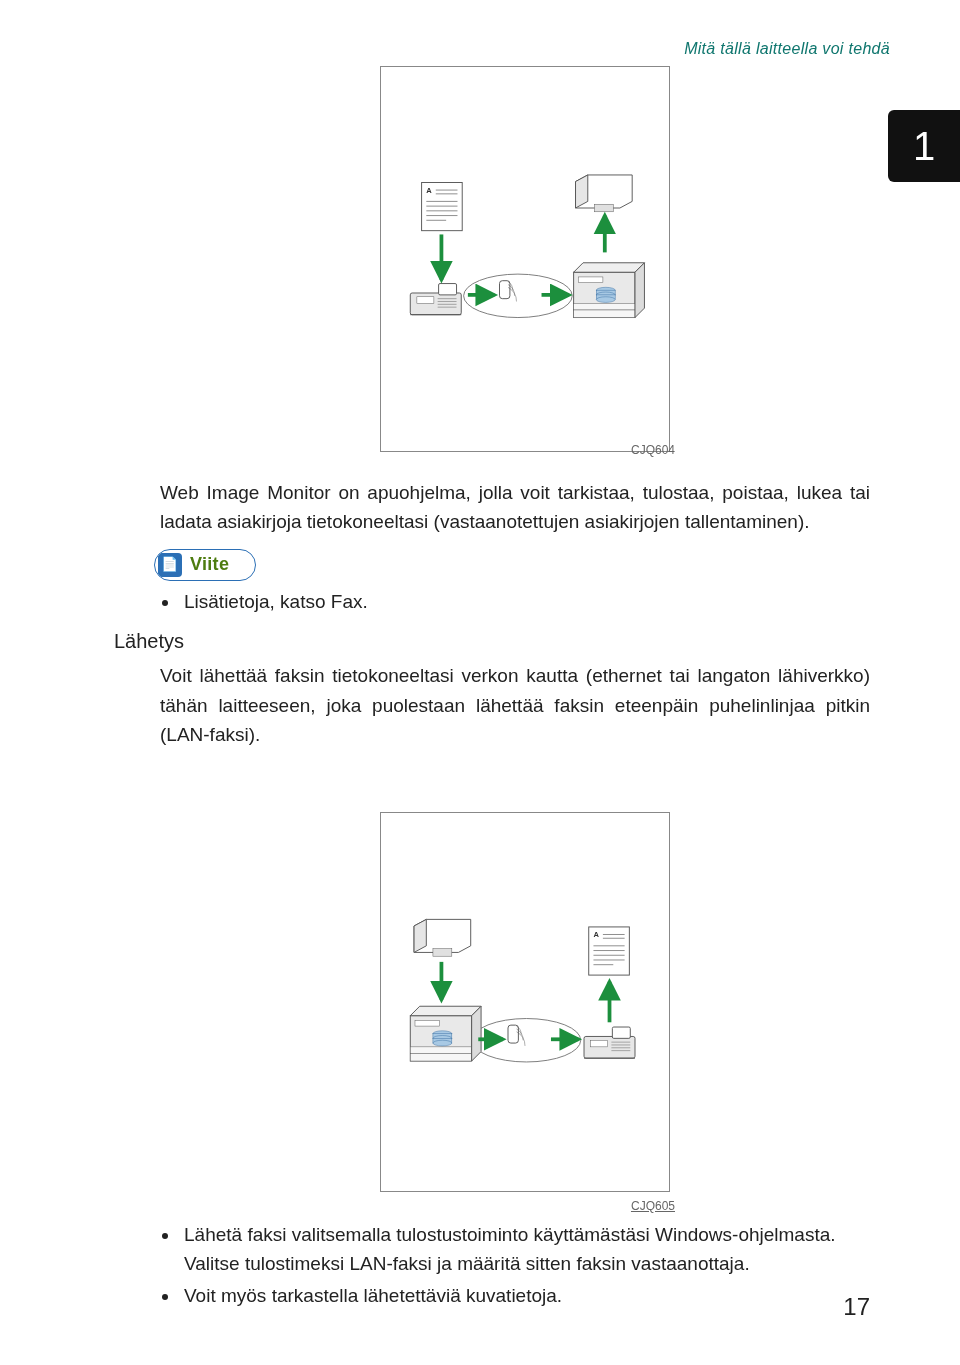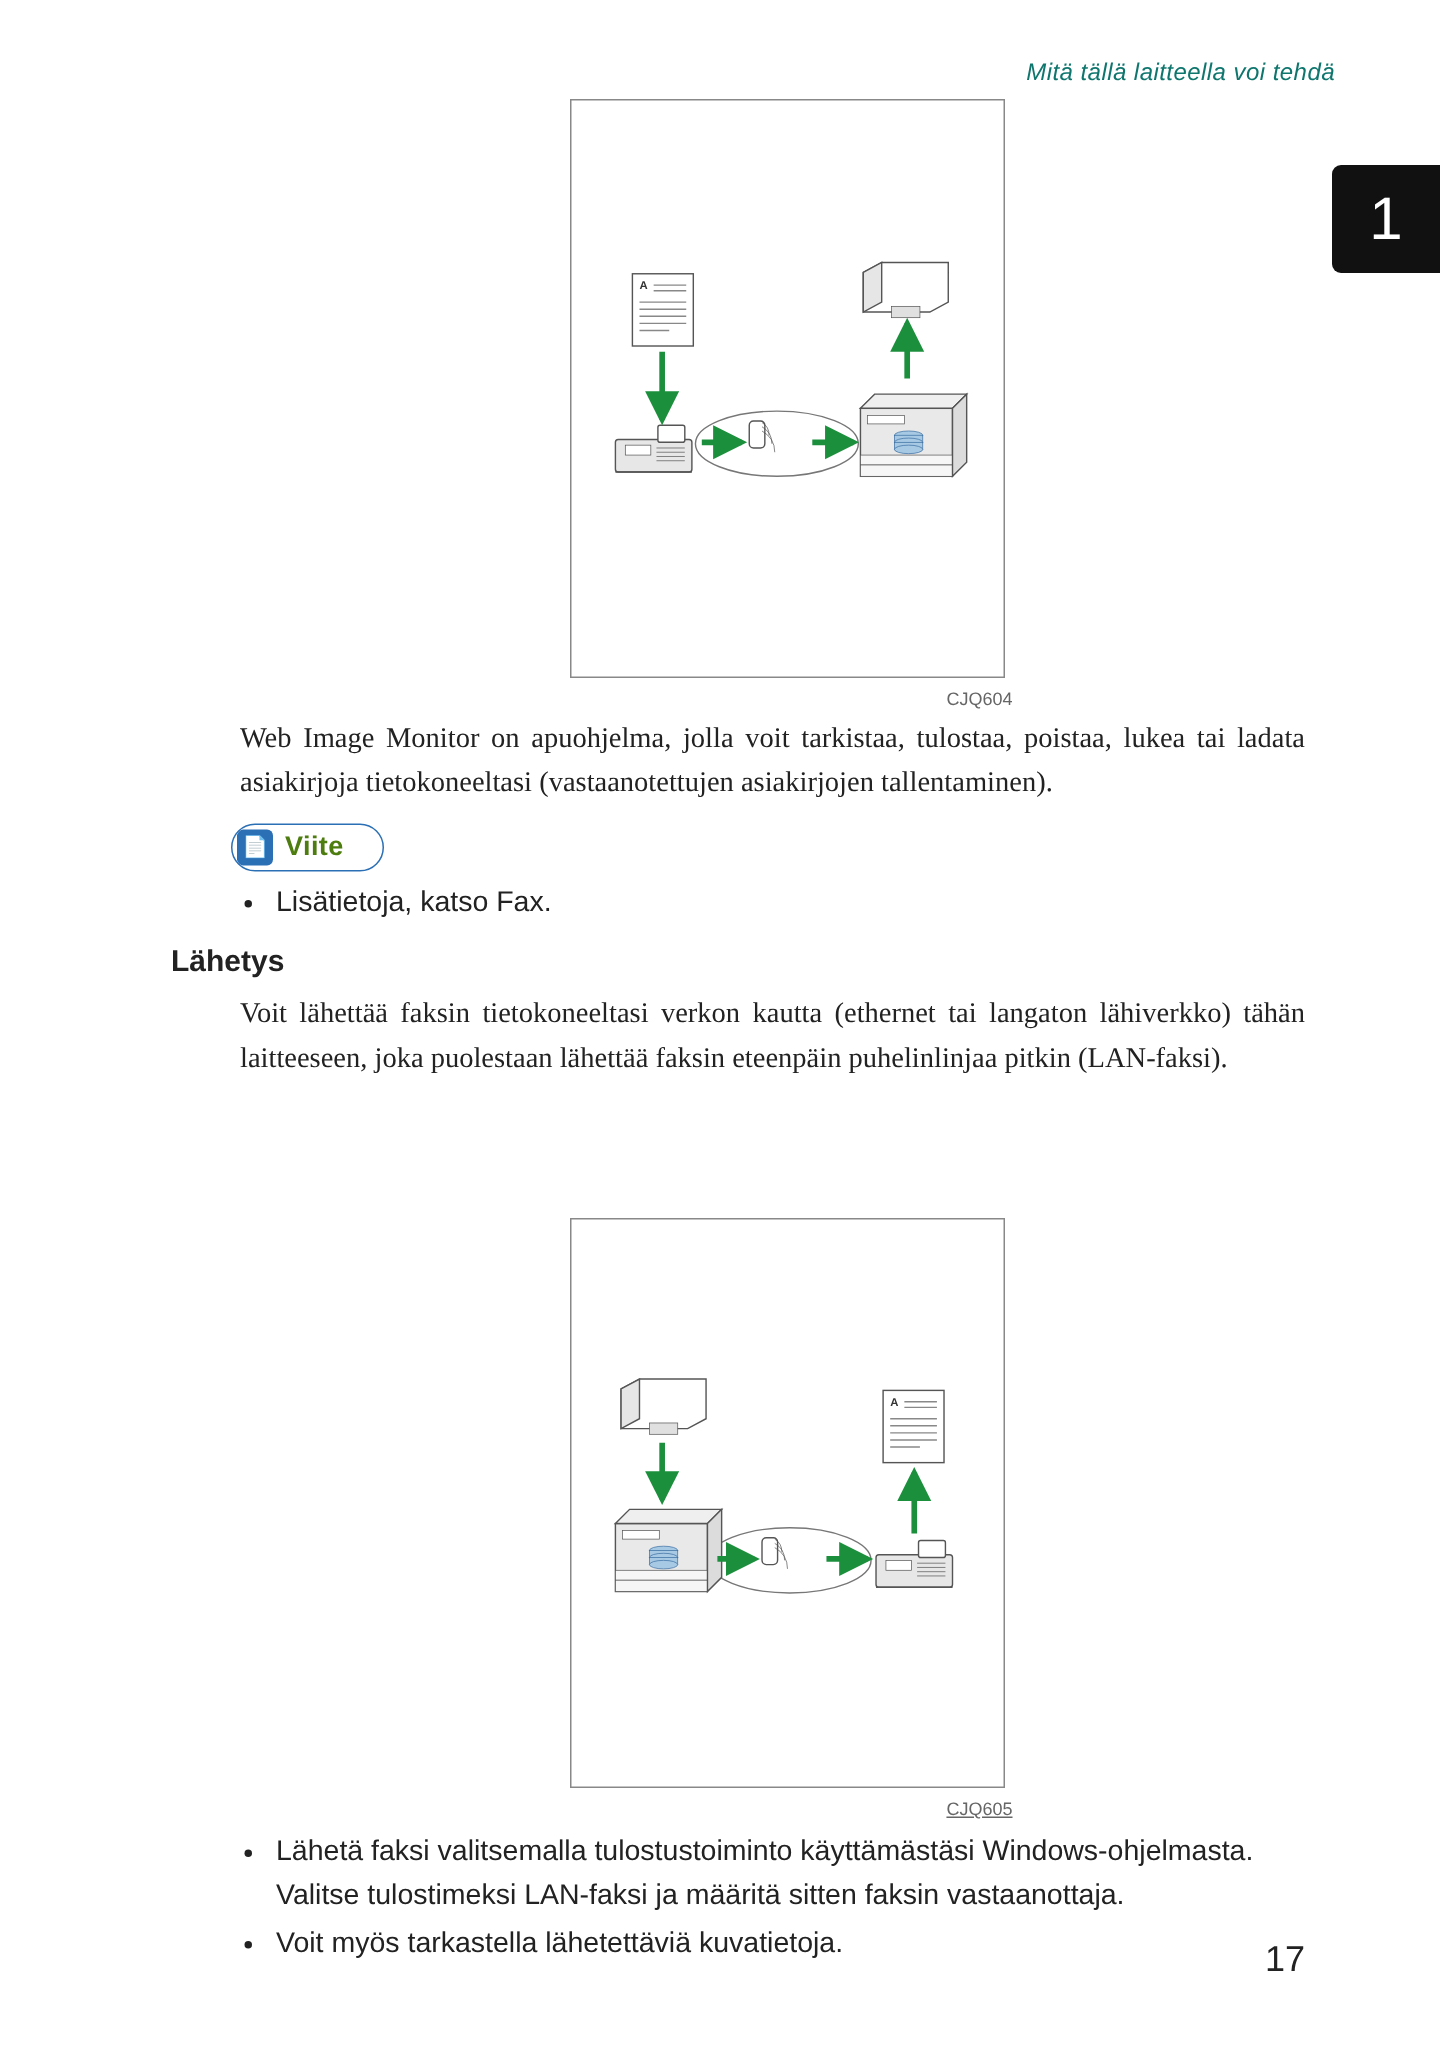--- a/index.html
+++ b/index.html
@@ -9,33 +9,33 @@
   .hdr { position:absolute; right:70px; top:40px; font-size:16px; color:#0f766e;
          font-style:italic; letter-spacing:.3px; }
   .section-badge { position:absolute; right:0; top:110px; width:72px; height:72px;
                    background:#111; color:#fff; display:flex; align-items:center; justify-content:center;
                    font-size:40px; font-weight:300; border-top-left-radius:6px; border-bottom-left-radius:6px;}
   .figbox { position:relative; margin-left:190px; margin-right:130px; border:1.5px solid #888;
             background:#fff; }
   .fig1 { position:absolute; top:66px; height:384px; left:190px; right:160px; }
   .fig2 { position:absolute; top:812px; height:378px; left:190px; right:160px; }
   .figcap { position:absolute; right:-6px; font-size:12px; color:#666; }
-  .fig1 .figcap { top:392px;margin-left:32px; }
+  .fig1 .figcap { top:376px;margin-left:32px; }
   .fig2 .figcap { top:386px;text-decoration:underline; }
   .content { position:absolute; left:120px; right:90px; top:474px; font-size:19px; line-height:1.55; }
-  .para { padding-left:40px; text-align:justify; margin:4px 0;font-family:Liberation Serif, serif; }
+  .para { padding-left:40px; text-align:justify; margin:4px 0; }
   .ref-pill { display:inline-flex; align-items:center; margin-left:34px; margin-top:8px;
               border:1.5px solid #2b6fb5; border-radius:18px; height:30px; padding-right:26px;
               overflow:hidden; }
   .ref-pill .ico { width:24px; height:24px; background:#2b6fb5; color:#fff; border-radius:4px;
                    display:flex; align-items:center; justify-content:center; margin-left:3px; margin-right:8px; font-size:14px;}
   .ref-pill .lbl { font-weight:bold; color:#4d7c0f; font-size:18px; letter-spacing:.3px;}
   ul.bul { margin:6px 0 6px 60px; padding:0; }
   ul.bul li { list-style:disc; margin:2px 0; padding-left:4px; font-size:19px; }
-  .h2 { font-weight:bold; font-size:20px; margin:10px 0 4px -6px;}
+  .h2 { font-weight:normal; font-size:20px; margin:10px 0 4px -6px;}
   .content2 { position:absolute; left:120px; right:90px; top:1214px; font-size:19px; line-height:1.55; }
   .pnum { position:absolute; right:90px; bottom:44px; font-size:24px; }
   svg { display:block; }
 </style>
 </head>
 <body>
 
 <div class="page">
 
   <div class="hdr">Mitä tällä laitteella voi tehdä</div>

